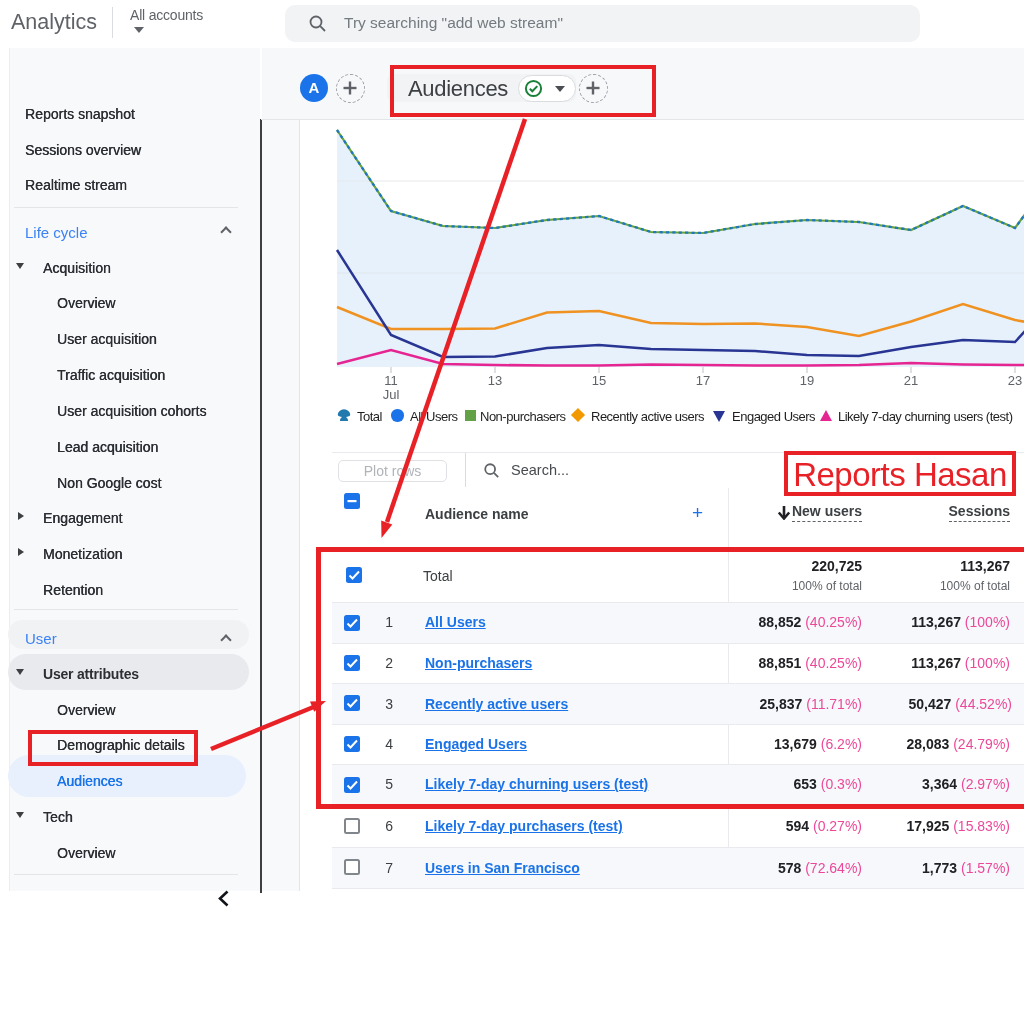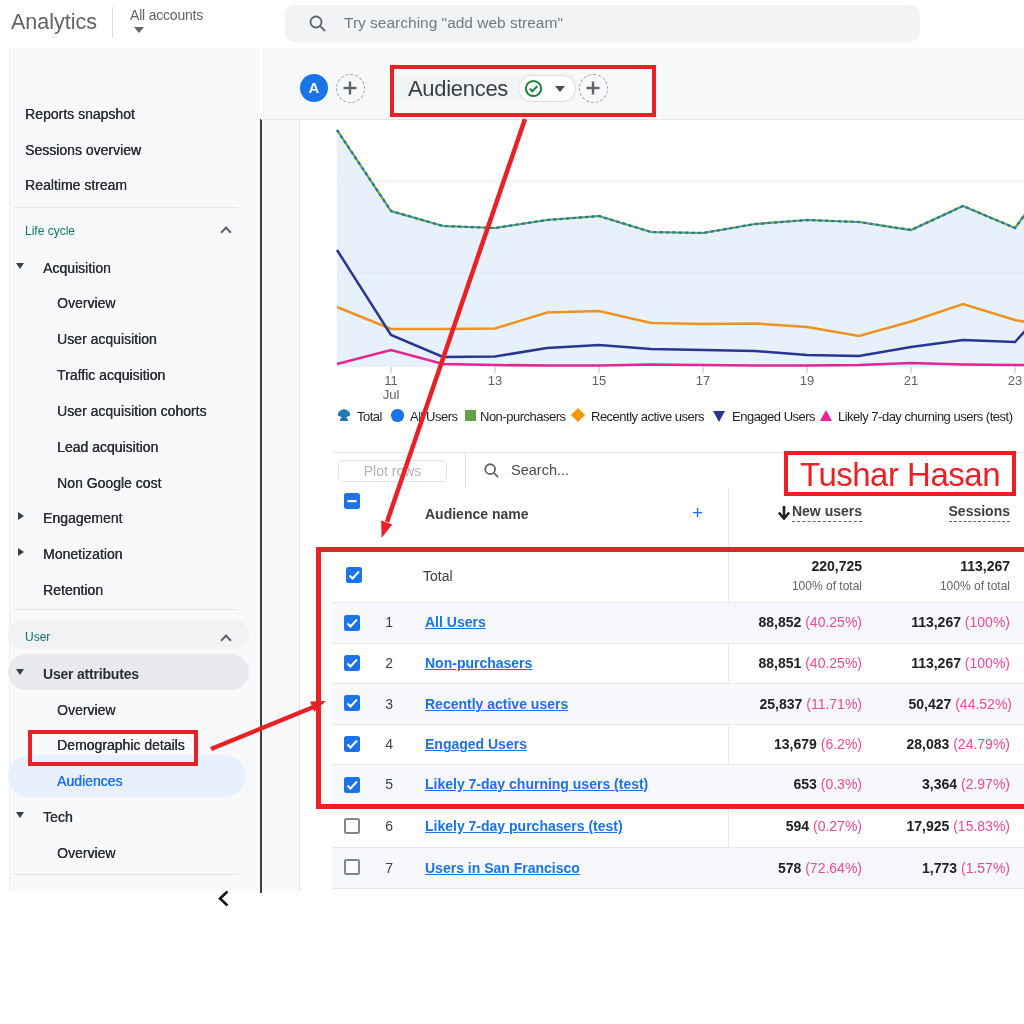--- a/index.html
+++ b/index.html
@@ -1,21 +1,21 @@
 <!DOCTYPE html>
 <html><head>
 <meta charset="utf-8">
 <style>
 * { margin:0; padding:0; box-sizing:border-box; }
 html,body { width:1024px; height:1024px; background:#fff; font-family:"Liberation Sans",sans-serif; overflow:hidden; }
 body { position:relative; }
 .abs { position:absolute; }
 .hline { position:absolute; height:1px; background:#e3e6e9; }
 .sideitem { position:absolute; font-size:14px; color:#2b2e33; white-space:nowrap; text-shadow:0.35px 0 0 currentColor; }
-.sidehead { position:absolute; font-size:12px; color:#0f766e; white-space:nowrap; }
+.sidehead { position:absolute; font-size:15px; color:#3b82f6; white-space:nowrap; }
 .tri-r { position:absolute; width:0; height:0; border-left:6px solid #3c4043; border-top:4.5px solid transparent; border-bottom:4.5px solid transparent; }
 .tri-d { position:absolute; width:0; height:0; border-top:6px solid #3c4043; border-left:4.5px solid transparent; border-right:4.5px solid transparent; }
 .chev { position:absolute; width:8px; height:8px; border-left:2px solid #5f6368; border-top:2px solid #5f6368; transform:rotate(45deg); }
 .dashcirc { position:absolute; width:29px; height:29px; border-radius:50%; border:1.5px dashed #9aa0a6; }
 .dashcirc svg { position:absolute; left:6px; top:6px; }
 .redbox { position:absolute; border:4px solid #e82127; }
 .rownum { position:absolute; width:24px; text-align:right; font-size:14px; color:#3c4043; }
 .rowlink { position:absolute; font-size:14px; font-weight:bold; color:#1a73e8; text-decoration:underline; white-space:nowrap; }
 .val { position:absolute; font-size:14px; color:#202124; font-weight:bold; text-align:right; white-space:nowrap; }
 .val .pc { color:#ec4899; font-weight:normal; }
@@ -249,21 +249,21 @@
     </svg>
 <div class="rownum" style="left:369px;top:860px;">7</div>
 <div class="rowlink" style="left:425px;top:860px;">Users in San Francisco</div>
 <div class="val" style="right:162px;top:860px;">578 <span class="pc">(72.64%)</span></div>
 <div class="val" style="right:14px;top:860px;">1,773 <span class="pc">(1.57%)</span></div>
 <div class="hline" style="left:332px;top:888px;width:692px;background:#e8eaed;"></div>
 </div>
 
 <div class="redbox" style="left:390px;top:65px;width:266px;height:52px;border-width:4.5px;"></div>
 <div class="redbox" style="left:784px;top:451px;width:232px;height:45px;border-width:4.5px;"></div>
-<div class="abs" style="left:784px;top:456px;width:232px;text-align:center;font-size:33px;letter-spacing:-0.5px;color:#e82127;white-space:nowrap;">Tushar Hasan</div>
+<div class="abs" style="left:784px;top:456px;width:232px;text-align:center;font-size:33px;letter-spacing:-0.5px;color:#e82127;white-space:nowrap;">Reports Hasan</div>
 <div class="redbox" style="left:316px;top:547px;width:713px;height:262px;border-width:5px;"></div>
 <div class="redbox" style="left:28px;top:730px;width:170px;height:36px;border-width:4.5px;"></div>
 <svg class="abs" style="left:0;top:0;pointer-events:none;" width="1024" height="1024" viewBox="0 0 1024 1024">
   <line x1="525" y1="119" x2="387" y2="522" stroke="#e82127" stroke-width="4.5"></line>
   <polygon points="381.5,538 381.2,520.6 392.3,524.4" fill="#e82127"></polygon>
   <line x1="211" y1="749" x2="316" y2="706" stroke="#e82127" stroke-width="4.5"></line>
   <polygon points="326,701 314.2,711.8 310,701.6" fill="#e82127"></polygon>
 </svg>
 
 </body></html>

